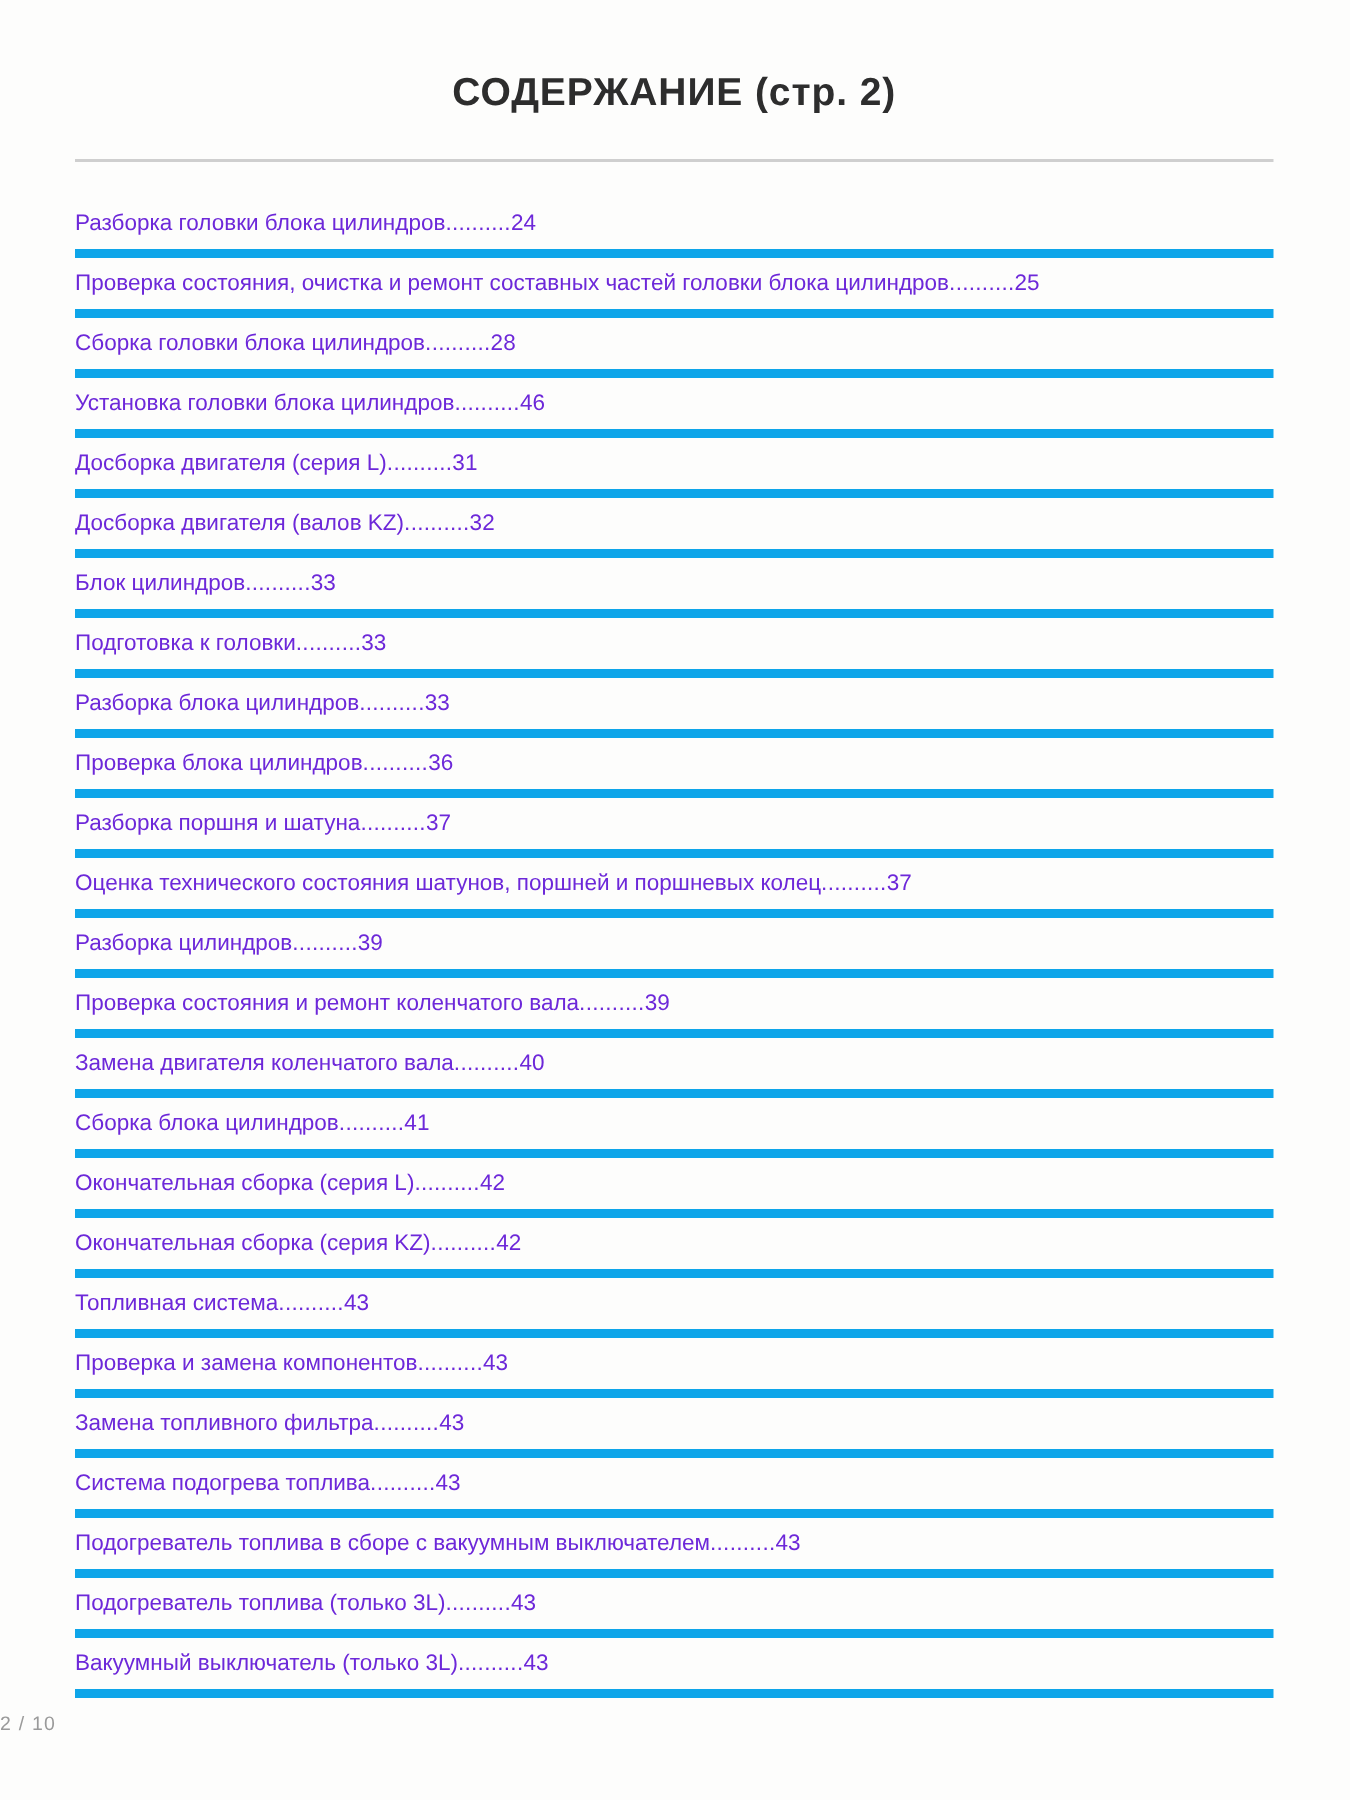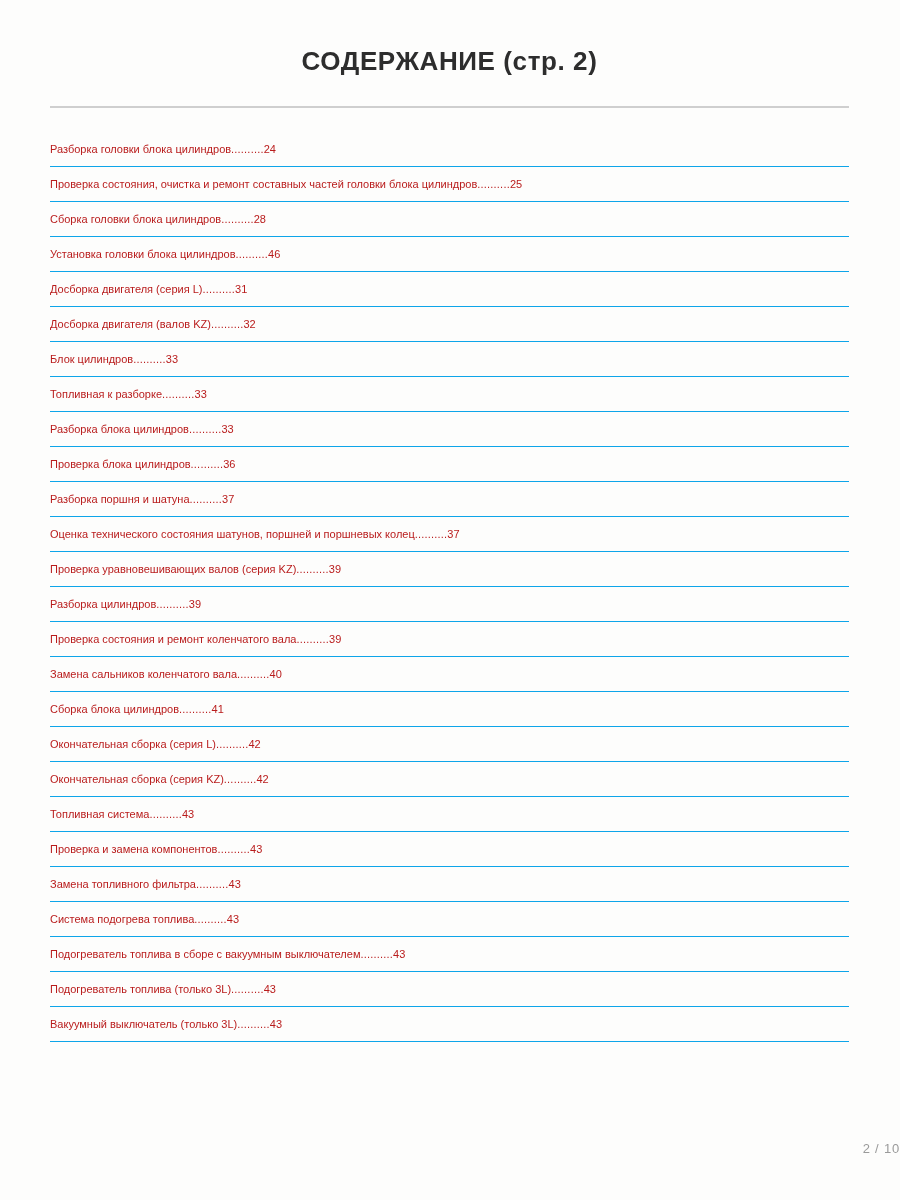--- a/index.html
+++ b/index.html
@@ -52,41 +52,41 @@
   
   .toc {
     margin: 0;
     padding: 0 51px 0 50px;
     list-style: none;
     flex: 0 0 auto;
   }
   .toc-item {
     height: 34px;
     line-height: 34px;
-    border-bottom: 1px solid #0ea5e9;
-    font-size: 11px;
-    color: #b91c1c;
+    border-bottom: 6px solid #0ea5e9;
+    font-size: 15px;
+    color: #6d28d9;
     white-space: nowrap;
     overflow: hidden;
     text-overflow: clip;
   }
   .toc-item .entry-title { }
   .toc-item .entry-leader { letter-spacing: 0.2px; }
   .toc-item .entry-page { }
 
   
   .footer {
     position: absolute;
     left: 0;
     right: 0;
     bottom: 0;
     height: 104px;
     display: flex;
     align-items: center;
-    justify-content: flex-end;
+    justify-content: flex-start;
   }
   .footer-pager {
     font-size: 13px;
     color: #9a9a9a;
     letter-spacing: 0.8px;
   }
 </style>
 </head>
 <body>
 
@@ -98,29 +98,28 @@
   </div>
 
   <ul class="toc" id="toc-list">
       <li class="toc-item"><span class="entry-title">Разборка головки блока цилиндров</span><span class="entry-leader">..........</span><span class="entry-page">24</span></li>
       <li class="toc-item"><span class="entry-title">Проверка состояния, очистка и ремонт составных частей головки блока цилиндров</span><span class="entry-leader">..........</span><span class="entry-page">25</span></li>
       <li class="toc-item"><span class="entry-title">Сборка головки блока цилиндров</span><span class="entry-leader">..........</span><span class="entry-page">28</span></li>
       <li class="toc-item"><span class="entry-title">Установка головки блока цилиндров</span><span class="entry-leader">..........</span><span class="entry-page">46</span></li>
       <li class="toc-item"><span class="entry-title">Досборка двигателя (серия L)</span><span class="entry-leader">..........</span><span class="entry-page">31</span></li>
       <li class="toc-item"><span class="entry-title">Досборка двигателя (валов KZ)</span><span class="entry-leader">..........</span><span class="entry-page">32</span></li>
       <li class="toc-item"><span class="entry-title">Блок цилиндров</span><span class="entry-leader">..........</span><span class="entry-page">33</span></li>
-      <li class="toc-item"><span class="entry-title">Топливная к разборке</span><span class="entry-leader">..........</span><span class="entry-page">33</span></li>
+      <li class="toc-item"><span class="entry-title">Подготовка к головки</span><span class="entry-leader">..........</span><span class="entry-page">33</span></li>
       <li class="toc-item"><span class="entry-title">Разборка блока цилиндров</span><span class="entry-leader">..........</span><span class="entry-page">33</span></li>
       <li class="toc-item"><span class="entry-title">Проверка блока цилиндров</span><span class="entry-leader">..........</span><span class="entry-page">36</span></li>
       <li class="toc-item"><span class="entry-title">Разборка поршня и шатуна</span><span class="entry-leader">..........</span><span class="entry-page">37</span></li>
       <li class="toc-item"><span class="entry-title">Оценка технического состояния шатунов, поршней и поршневых колец</span><span class="entry-leader">..........</span><span class="entry-page">37</span></li>
-      <li class="toc-item"><span class="entry-title">Проверка уравновешивающих валов (серия KZ)</span><span class="entry-leader">..........</span><span class="entry-page">39</span></li>
       <li class="toc-item"><span class="entry-title">Разборка цилиндров</span><span class="entry-leader">..........</span><span class="entry-page">39</span></li>
       <li class="toc-item"><span class="entry-title">Проверка состояния и ремонт коленчатого вала</span><span class="entry-leader">..........</span><span class="entry-page">39</span></li>
-      <li class="toc-item"><span class="entry-title">Замена сальников коленчатого вала</span><span class="entry-leader">..........</span><span class="entry-page">40</span></li>
+      <li class="toc-item"><span class="entry-title">Замена двигателя коленчатого вала</span><span class="entry-leader">..........</span><span class="entry-page">40</span></li>
       <li class="toc-item"><span class="entry-title">Сборка блока цилиндров</span><span class="entry-leader">..........</span><span class="entry-page">41</span></li>
       <li class="toc-item"><span class="entry-title">Окончательная сборка (серия L)</span><span class="entry-leader">..........</span><span class="entry-page">42</span></li>
       <li class="toc-item"><span class="entry-title">Окончательная сборка (серия KZ)</span><span class="entry-leader">..........</span><span class="entry-page">42</span></li>
       <li class="toc-item"><span class="entry-title">Топливная система</span><span class="entry-leader">..........</span><span class="entry-page">43</span></li>
       <li class="toc-item"><span class="entry-title">Проверка и замена компонентов</span><span class="entry-leader">..........</span><span class="entry-page">43</span></li>
       <li class="toc-item"><span class="entry-title">Замена топливного фильтра</span><span class="entry-leader">..........</span><span class="entry-page">43</span></li>
       <li class="toc-item"><span class="entry-title">Система подогрева топлива</span><span class="entry-leader">..........</span><span class="entry-page">43</span></li>
       <li class="toc-item"><span class="entry-title">Подогреватель топлива в сборе с вакуумным выключателем</span><span class="entry-leader">..........</span><span class="entry-page">43</span></li>
       <li class="toc-item"><span class="entry-title">Подогреватель топлива (только 3L)</span><span class="entry-leader">..........</span><span class="entry-page">43</span></li>
       <li class="toc-item"><span class="entry-title">Вакуумный выключатель (только 3L)</span><span class="entry-leader">..........</span><span class="entry-page">43</span></li>

